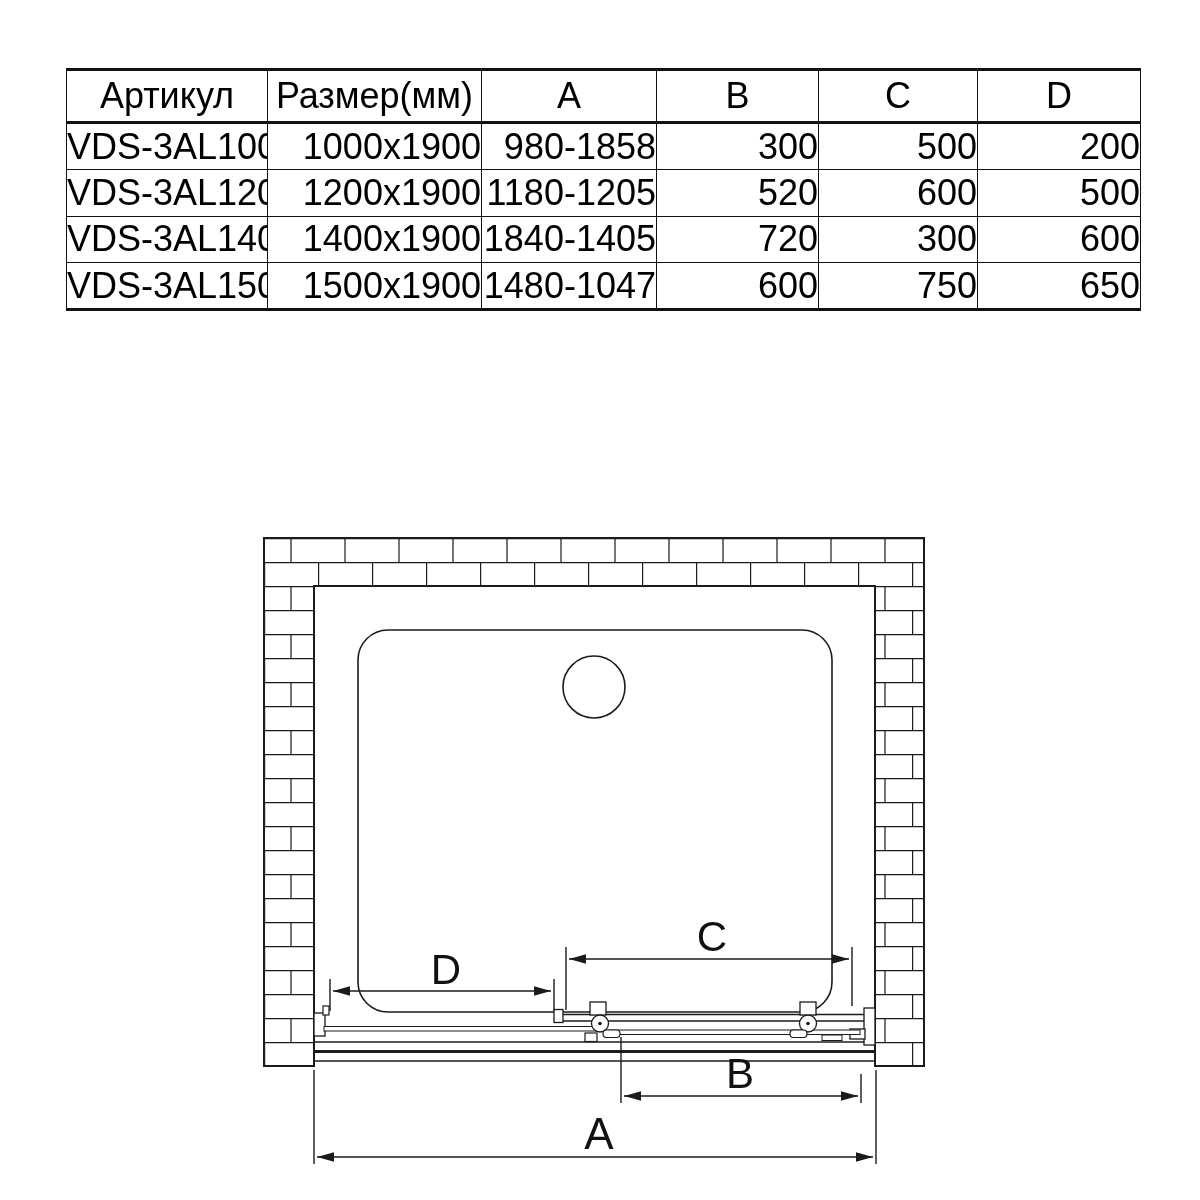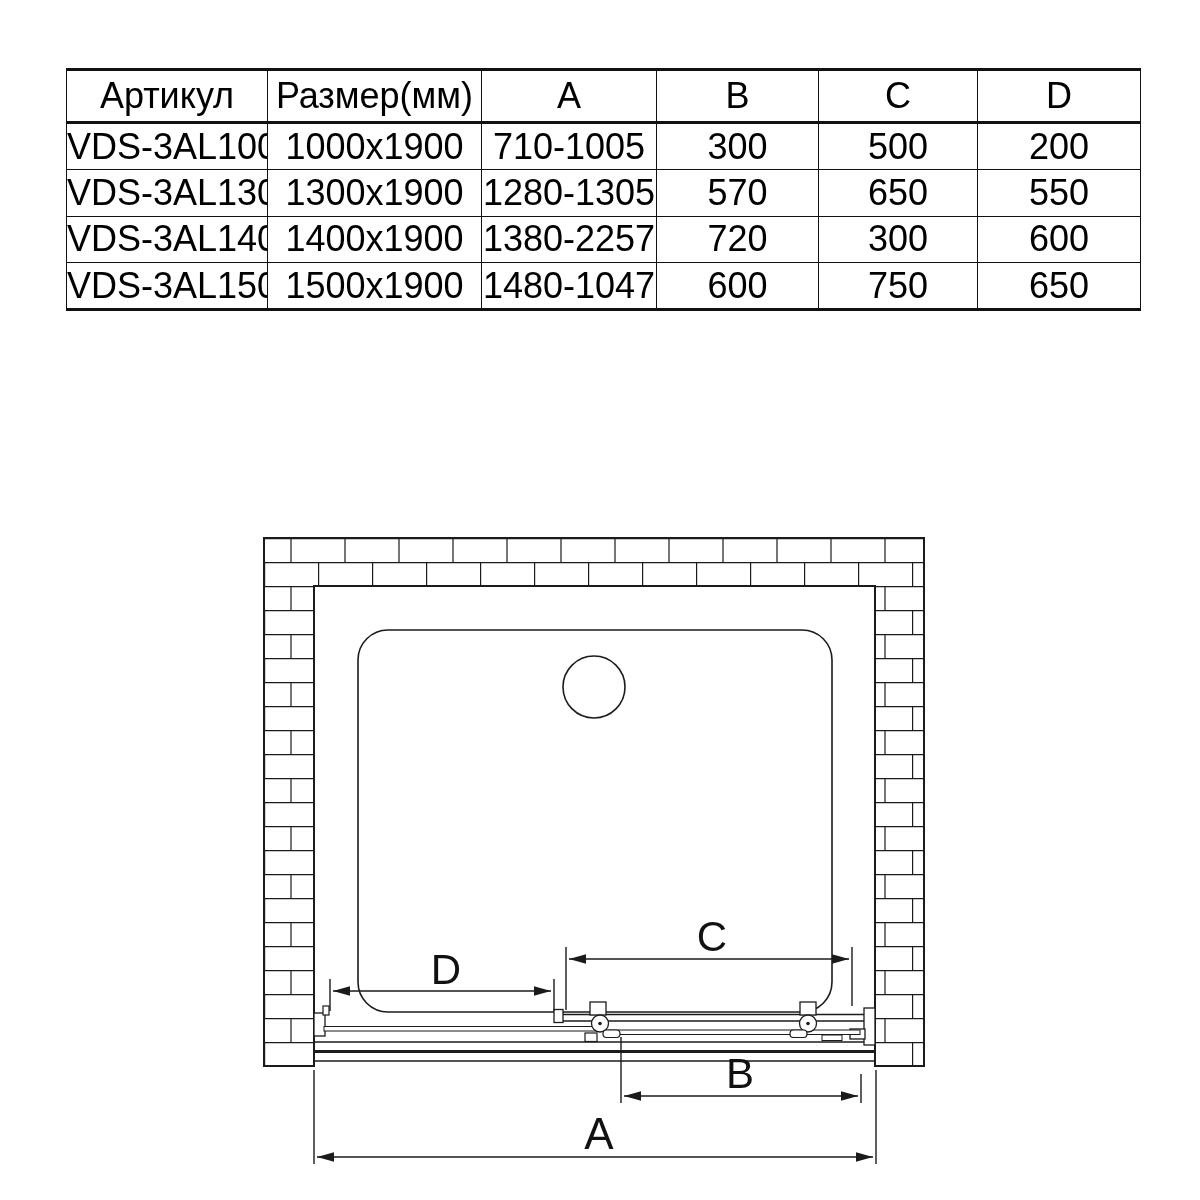--- a/index.html
+++ b/index.html
@@ -11,21 +11,21 @@
     position:absolute;left:66px;top:68px;width:1074px;
     border-collapse:collapse;table-layout:fixed;
     font-size:36px;line-height:1;
   }
   table.spec th, table.spec td{
     border:1.8px solid #111;
     text-align:center;vertical-align:middle;
     font-weight:400;padding:0;overflow:hidden;white-space:nowrap;
   }
   table.spec th{height:50px;border-top:3px solid #111;border-bottom:3.5px solid #111;}
-  table.spec td{height:45.3px;}
+  table.spec td{height:45.3px;text-align:right;}
   table.spec tr:last-child td{border-bottom:3.5px solid #111;}
 
   svg.drawing{position:absolute;left:0;top:0;}
   svg.drawing .ln{stroke:#1b1b1b;fill:none;}
   svg.drawing .wh{stroke:#1b1b1b;fill:#fff;}
   svg.drawing text{font-family:"Liberation Sans",sans-serif;fill:#111;}
 </style>
 </head>
 <body>
 
@@ -47,37 +47,37 @@
           <th>A</th>
           <th>B</th>
           <th>C</th>
           <th>D</th>
         </tr>
     </thead>
     <tbody>
         <tr>
           <td>VDS-3AL100</td>
           <td>1000x1900</td>
-          <td>710-1005</td>
+          <td>980-1858</td>
           <td>300</td>
           <td>500</td>
           <td>200</td>
         </tr>
         <tr>
-          <td>VDS-3AL130</td>
-          <td>1300x1900</td>
-          <td>1280-1305</td>
-          <td>570</td>
-          <td>650</td>
-          <td>550</td>
+          <td>VDS-3AL120</td>
+          <td>1200x1900</td>
+          <td>1180-1205</td>
+          <td>520</td>
+          <td>600</td>
+          <td>500</td>
         </tr>
         <tr>
           <td>VDS-3AL140</td>
           <td>1400x1900</td>
-          <td>1380-2257</td>
+          <td>1840-1405</td>
           <td>720</td>
           <td>300</td>
           <td>600</td>
         </tr>
         <tr>
           <td>VDS-3AL150</td>
           <td>1500x1900</td>
           <td>1480-1047</td>
           <td>600</td>
           <td>750</td>

